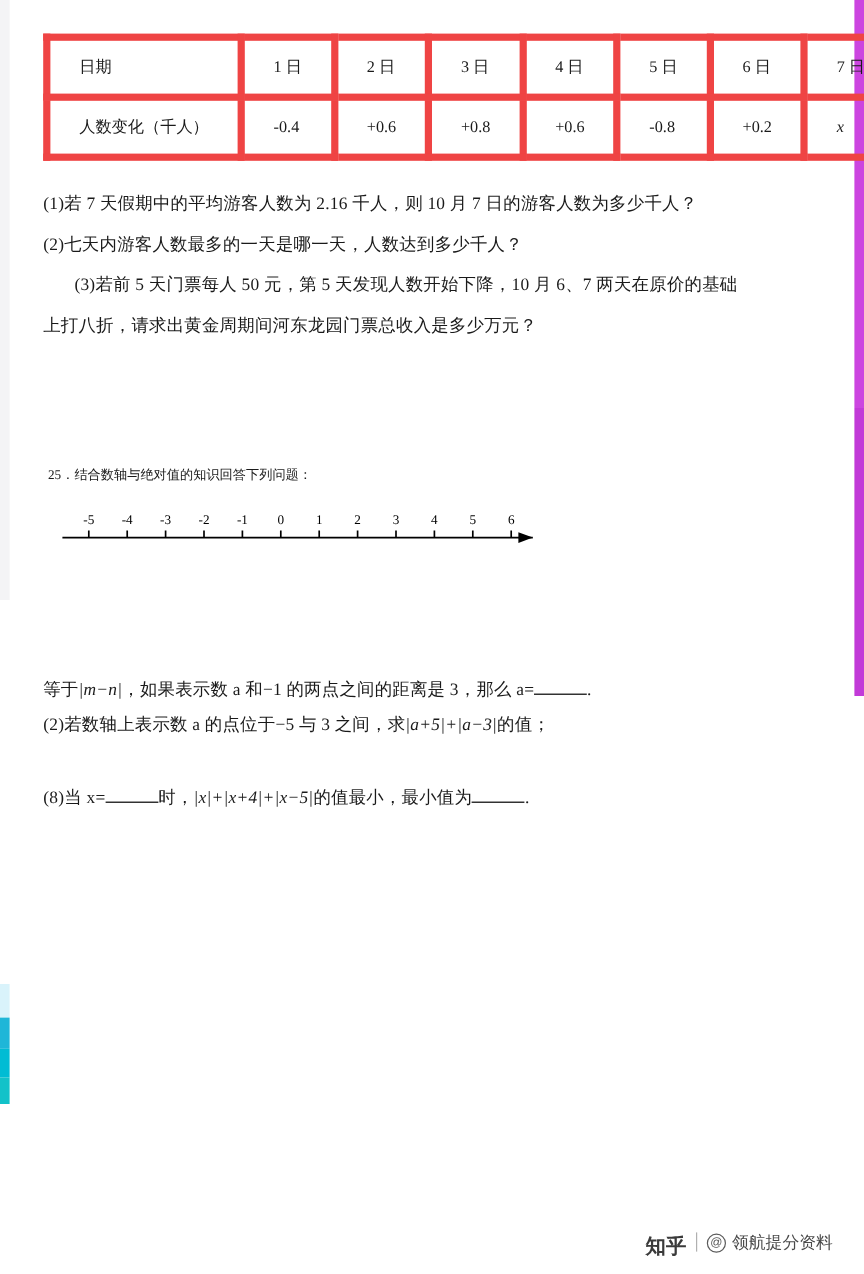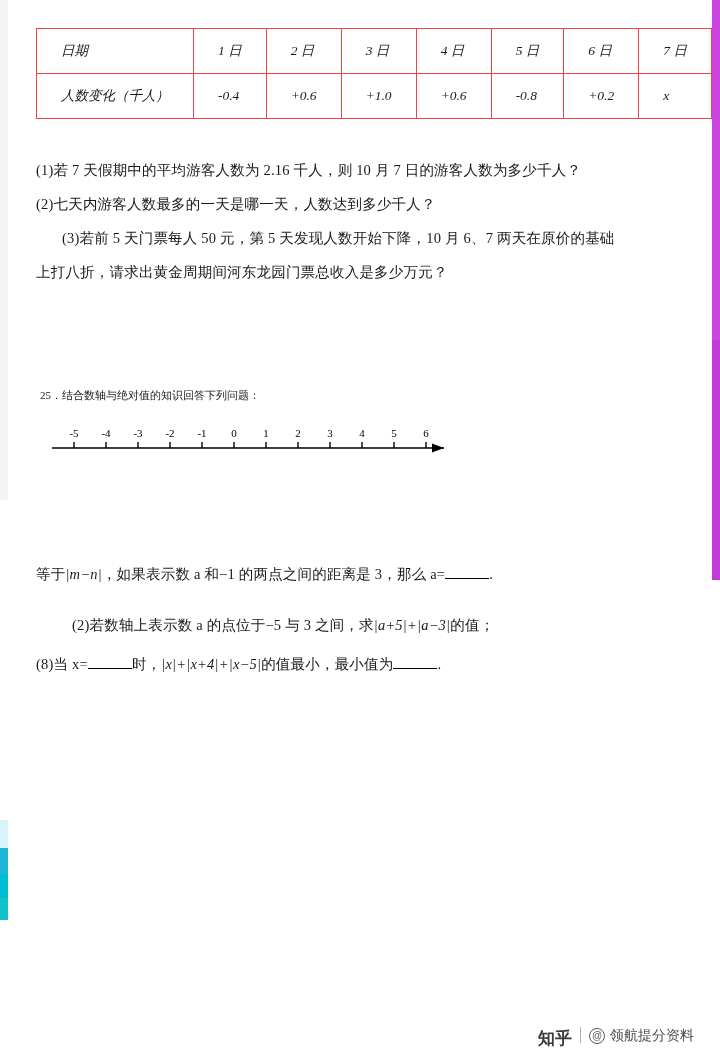--- a/index.html
+++ b/index.html
@@ -41,26 +41,25 @@
   
   .data-table {
     position: absolute;
     left: 28px;
     top: 28px;
     width: 650px;
     border-collapse: collapse;
     font-size: 13.5px;
   }
   .data-table td {
-    border: 1px solid #ef4444;
+    border: 6px solid #ef4444;
     height: 44px;
     padding: 0 24px;
     vertical-align: middle;
     white-space: nowrap;
-    font-style: italic;
   }
   .data-table td.label-cell {
     width: 134px;
   }
   .data-table td.val-cell {
     width: 73px;
   }
   .ital { font-style: italic; }
 
   
@@ -90,21 +89,21 @@
     position: absolute;
     left: 36px;
     top: 418px;
     width: 420px;
     height: 48px;
   }
 
   .n1 { top: 478px; }
   .n2 { top: 520px; }
   .n3 { top: 564px; }
-  .n4 { top: 615px; margin-left: 36px; }
+  .n4 { top: 594px; }
   .n5 { top: 654px; }
 
   .blank {
     display: inline-block;
     border-bottom: 1px solid #000;
     width: 52px;
     height: 0.95em;
     vertical-align: baseline;
   }
   .blank-sm {
@@ -183,21 +182,21 @@
         <td class="val-cell">3 日</td>
         <td class="val-cell">4 日</td>
         <td class="val-cell">5 日</td>
         <td class="val-cell">6 日</td>
         <td class="val-cell">7 日</td>
       </tr>
       <tr>
         <td class="label-cell">人数变化（千人）</td>
         <td class="val-cell">-0.4</td>
         <td class="val-cell">+0.6</td>
-        <td class="val-cell">+1.0</td>
+        <td class="val-cell">+0.8</td>
         <td class="val-cell">+0.6</td>
         <td class="val-cell">-0.8</td>
         <td class="val-cell">+0.2</td>
         <td class="val-cell ital">x</td>
       </tr>
     </tbody>
   </table>
 
   <div class="qline q1">(1)若 7 天假期中的平均游客人数为 2.16 千人，则 10 月 7 日的游客人数为多少千人？</div>
   <div class="qline q2">(2)七天内游客人数最多的一天是哪一天，人数达到多少千人？</div>

